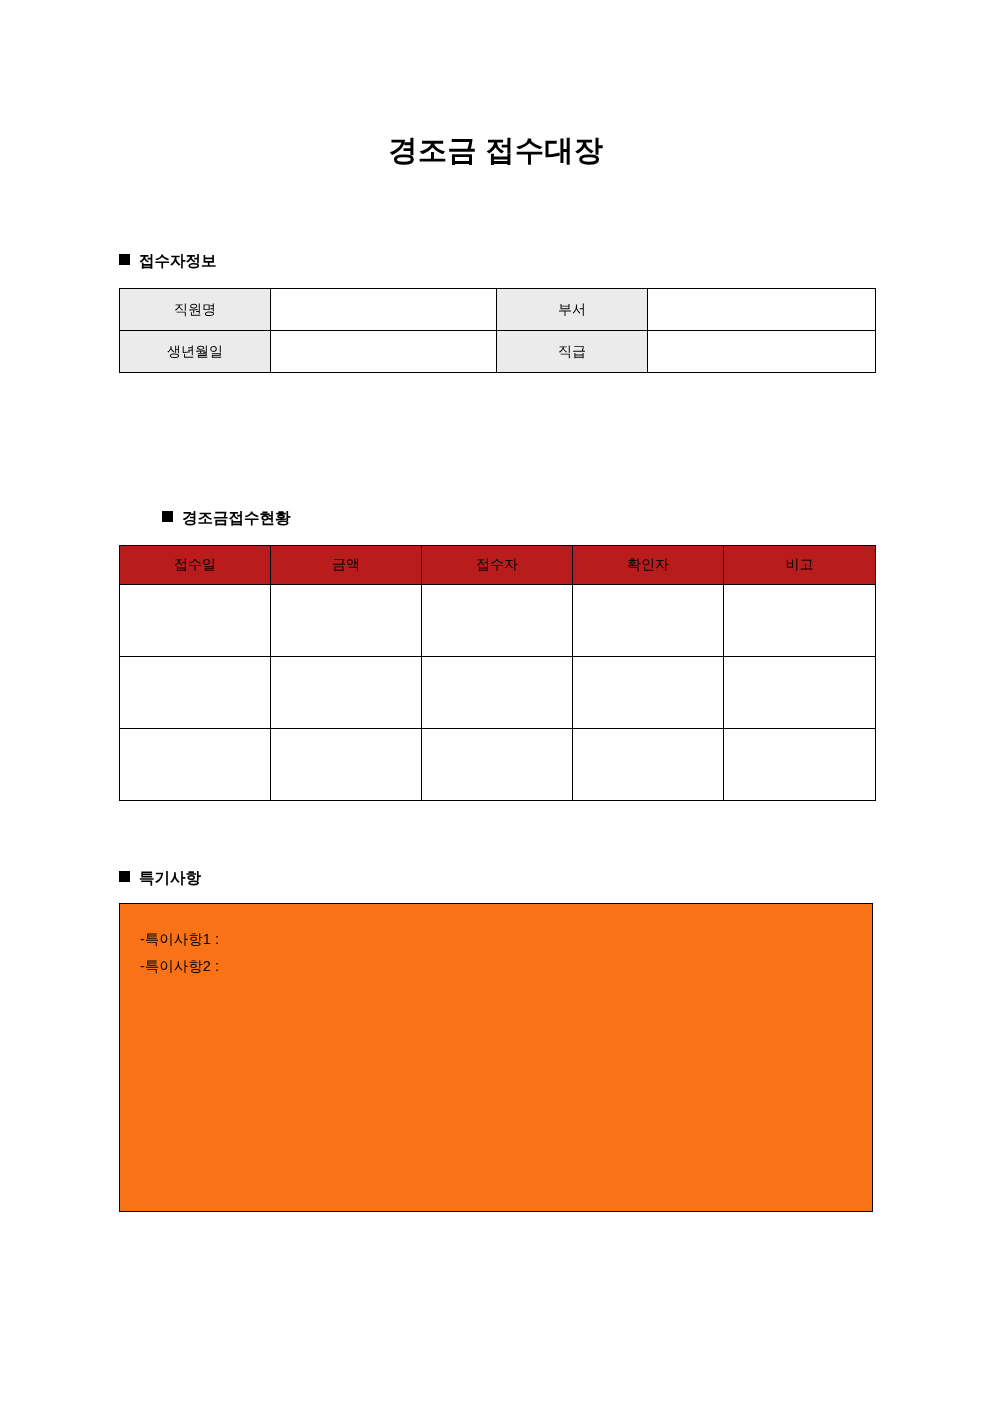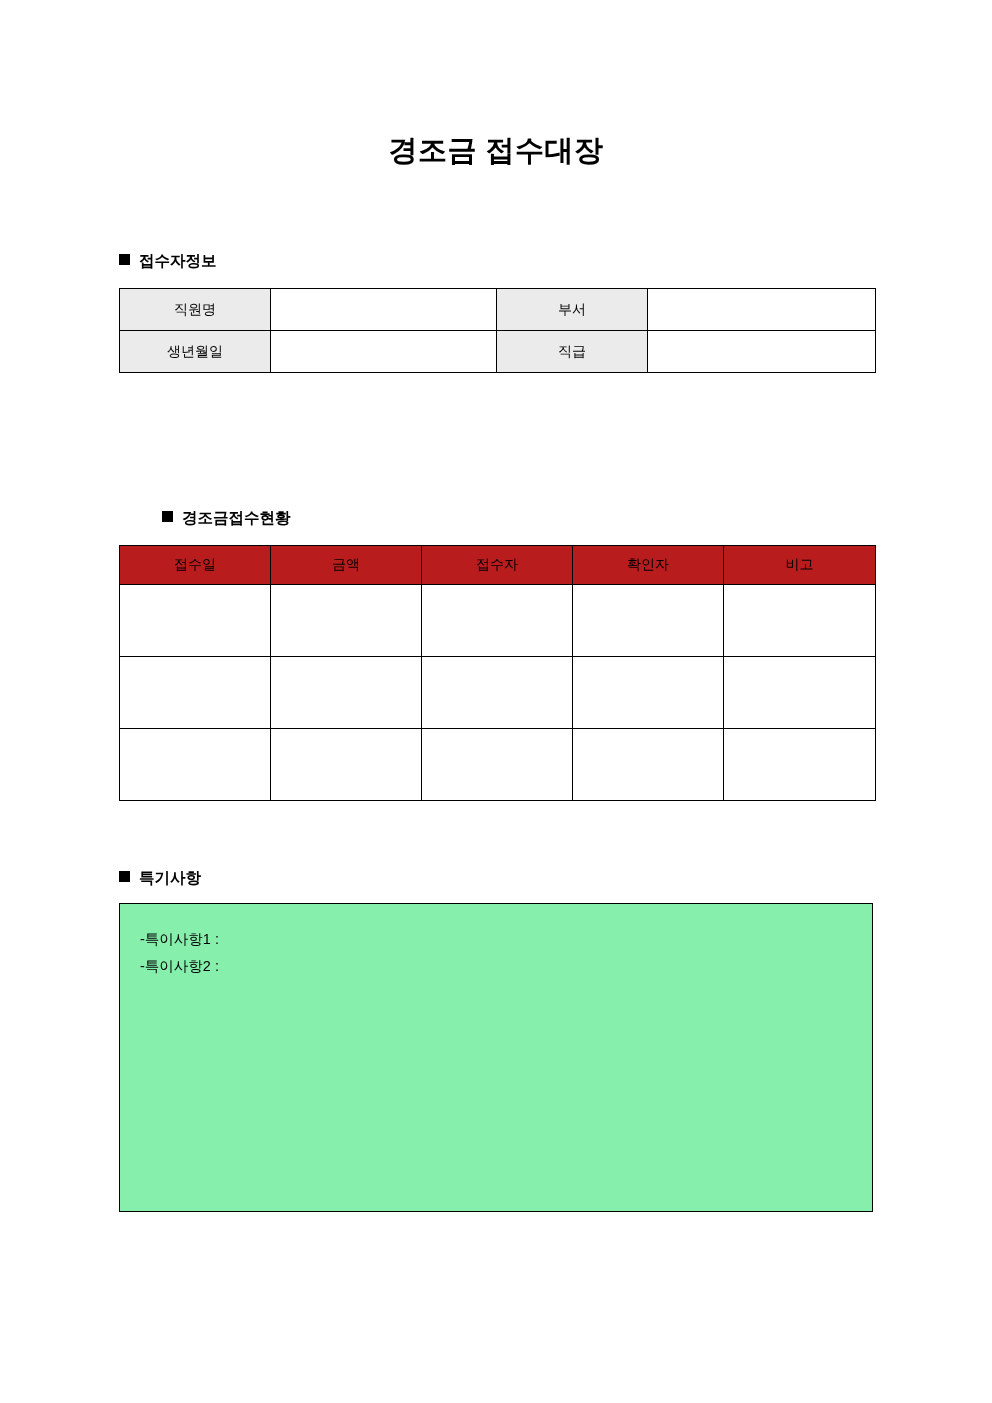--- a/index.html
+++ b/index.html
@@ -99,21 +99,21 @@
   }
 
   
   #notes-box {
     position: absolute;
     left: 119px;
     top: 903px;
     width: 754px;
     height: 309px;
     border: 1px solid #000000;
-    background: #86efac;
+    background: #f97316;
     box-sizing: border-box;
   }
   #notes-box .notes-list {
     margin: 0;
     padding: 22px 0 0 20px;
   }
   #notes-box .note-line {
     font-size: 14.5px;
     line-height: 27px;
     white-space: pre;

